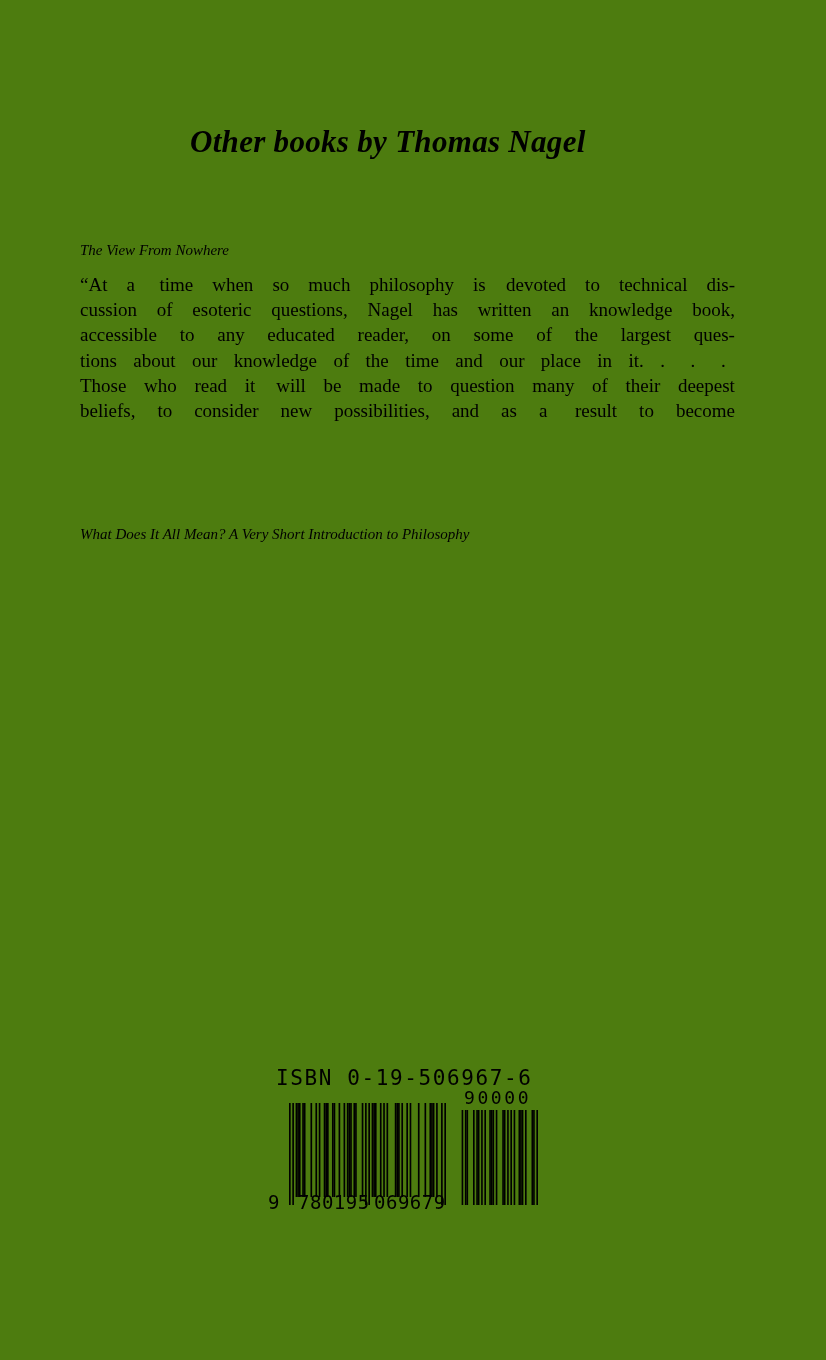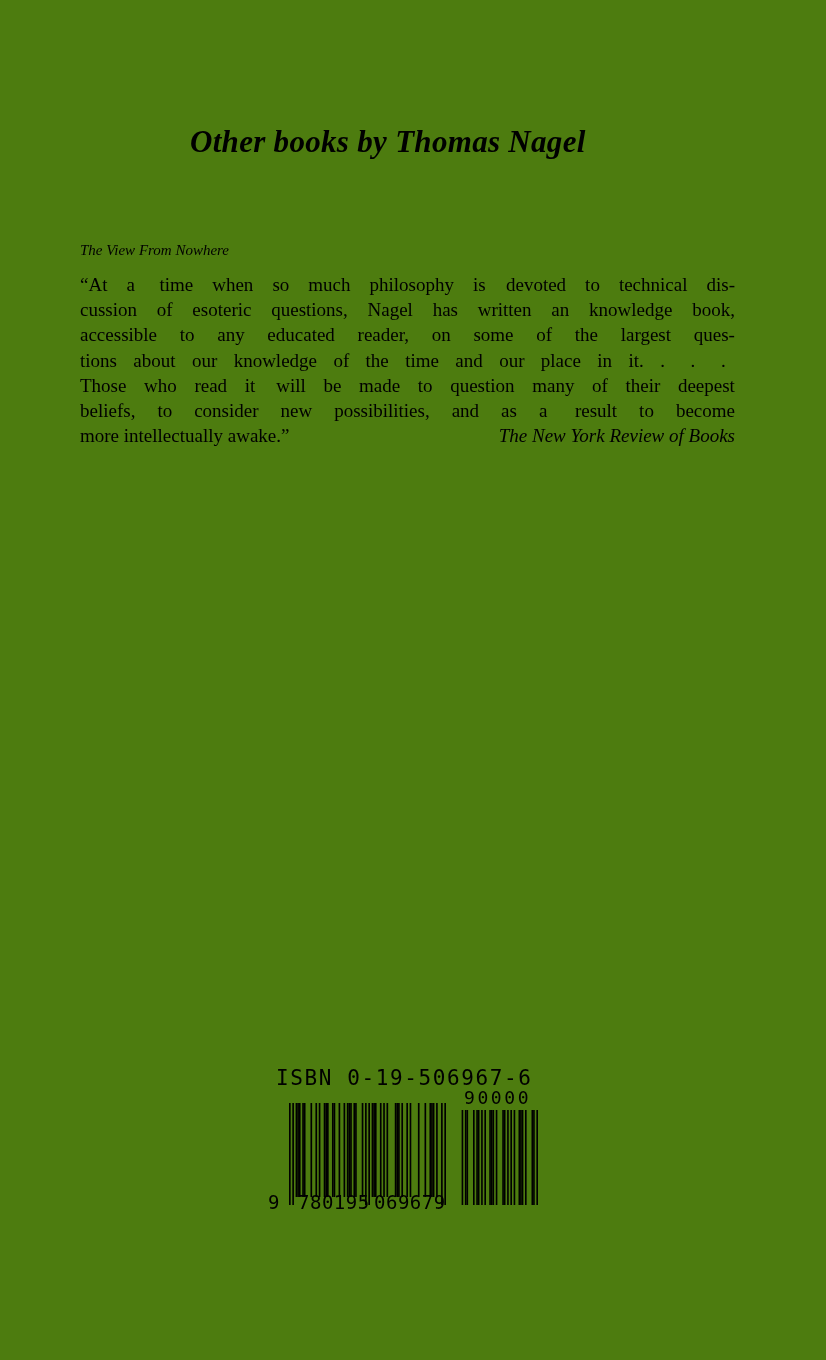--- a/index.html
+++ b/index.html
@@ -240,27 +240,26 @@
           <span class="word">consider</span>
           <span class="word">new</span>
           <span class="word">possibilities,</span>
           <span class="word">and</span>
           <span class="word">as</span>
           <span class="word">a</span>
           <span class="word">result</span>
           <span class="word">to</span>
           <span class="word">become</span>
         </span>
-      <span class="lastline">
-        <span>more intellectually awake.”</span>
-        <span class="attrib">The New York Review of Books</span>
-      </span>
     </div>
   </div>
 
+  <div class="book-block" style="top:522px;">
+    <div class="book-title">What Does It All Mean? A Very Short Introduction to Philosophy</div>
+  </div>
 
   <div class="barcode-area">
 
     <div class="isbn-text">ISBN 0-19-506967-6</div>
 
     <div class="addon-text">90000</div>
 
     <div class="bars-main">
       <svg viewBox="0 0 95 102" preserveAspectRatio="none" width="157" height="102">
         <g id="main-bars" fill="#000000">

